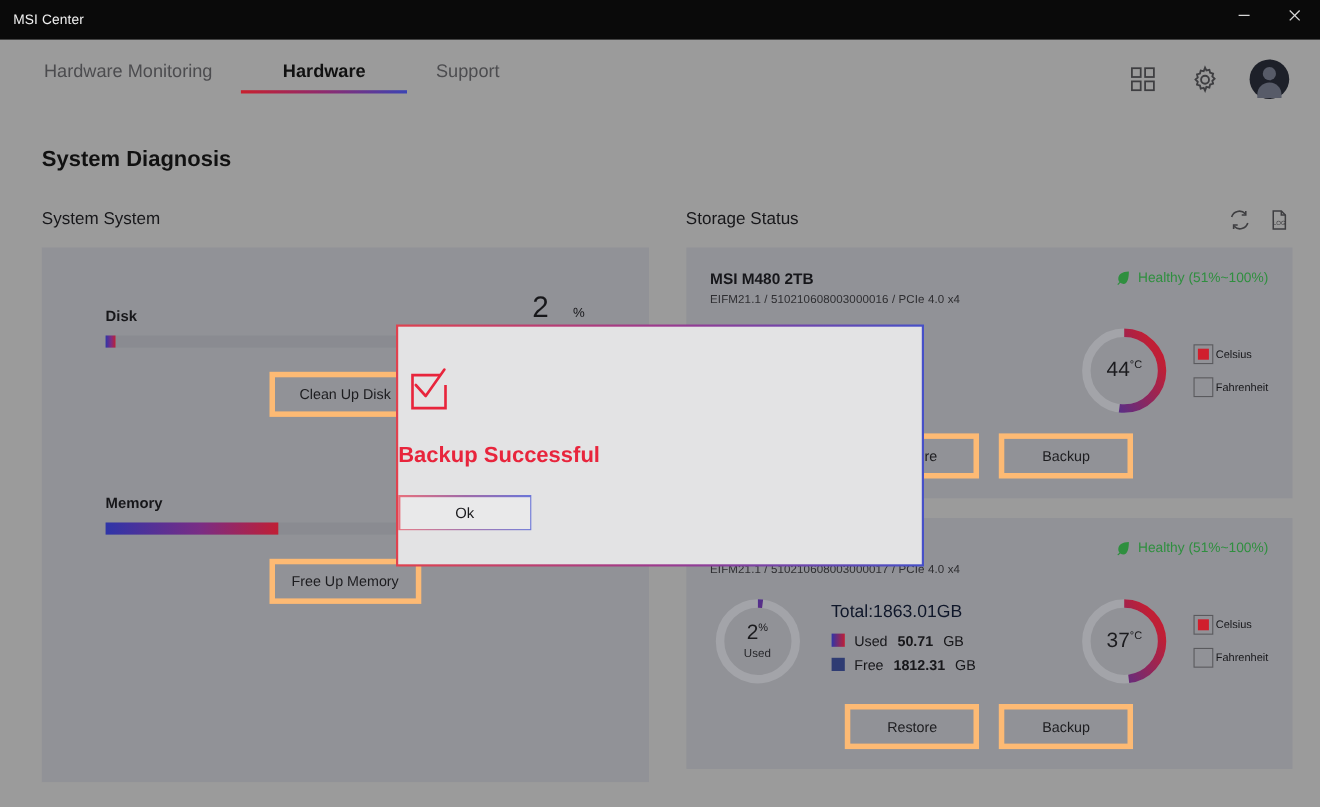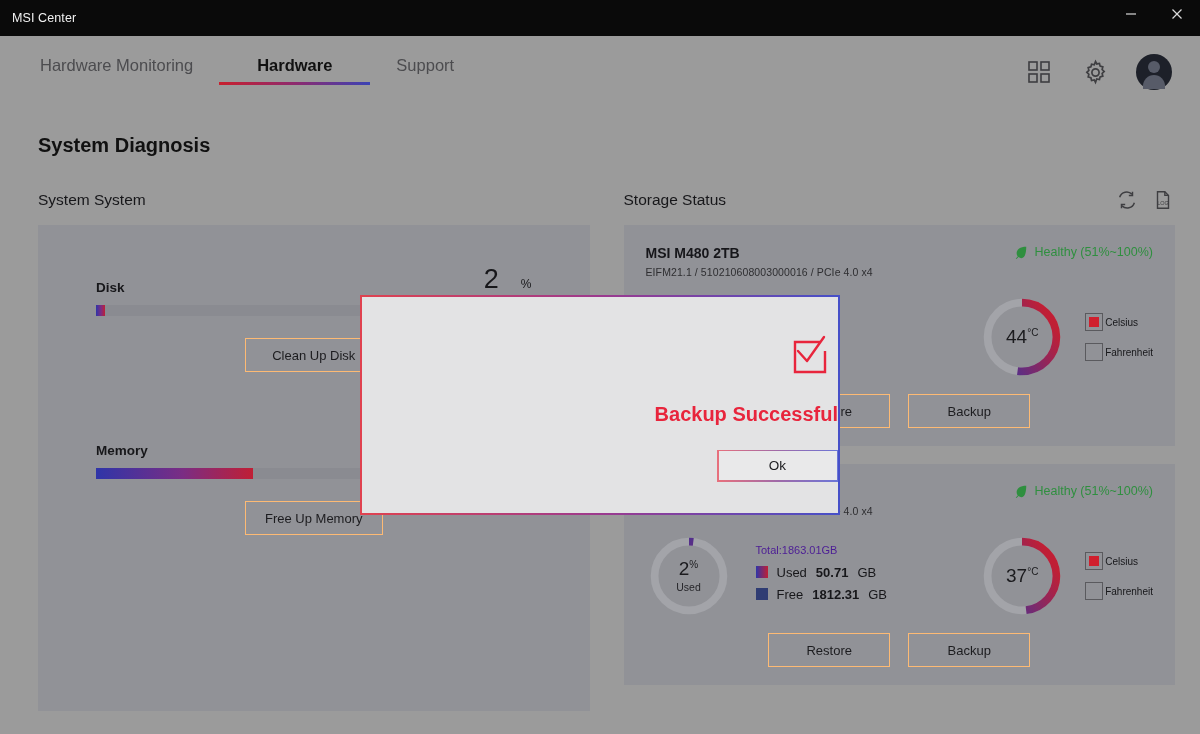--- a/index.html
+++ b/index.html
@@ -62,23 +62,23 @@
   .meter-head { display: flex; align-items: flex-end; justify-content: space-between; height: 34px; }
   .meter-label { font-size: 13.5px; font-weight: bold; color: #17171a; }
   .meter-value { display: flex; align-items: baseline; gap: 22px; }
   .meter-num { font-size: 27px; color: #17171a; }
   .meter-unit { font-size: 12px; color: #17171a; }
   .meter-track { height: 11px; background: #8a8b91; margin-top: 10px; position: relative; }
   .meter-fill { height: 11px; background: linear-gradient(90deg, #2f35a8 0%, #7a2d84 55%, #c01f35 100%); }
   .meter-btn-row { display: flex; justify-content: center; margin-top: 22px; }
 
   .btn {
-    border: 1px solid #fdba74; background: transparent; color: #1c1c1f;
+    border: 5px solid #fdba74; background: transparent; color: #1c1c1f;
     font-size: 13px; font-family: "Liberation Sans", sans-serif;
-    height: 34px; min-width: 138px; padding: 0 14px; cursor: pointer;
+    height: 41px; min-width: 138px; padding: 0 14px; cursor: pointer;
   }
 
   
   .drive-head { display: flex; align-items: flex-start; justify-content: space-between; }
   .drive-name { font-size: 14px; font-weight: bold; color: #16161a; }
   .drive-sub { font-size: 10.5px; color: #2e2e31; margin-top: 5px; letter-spacing: .1px; }
   .health { display: flex; align-items: center; gap: 7px; font-size: 12.5px; color: #2f8f3f; white-space: nowrap; }
   .leaf { width: 14px; height: 14px; }
 
   .drive-body { display: flex; align-items: center; margin-top: 16px; }
@@ -86,21 +86,21 @@
   .ring { width: 86px; height: 86px; display: block; }
   .ring-center {
     position: absolute; inset: 0; display: flex; flex-direction: column;
     align-items: center; justify-content: center; line-height: 1.05;
   }
   .ring-main { font-size: 19px; color: #1b1b1e; }
   .ring-main sup { font-size: 10px; }
   .ring-sub { font-size: 10.5px; color: #26262a; margin-top: 3px; }
 
   .cap-info { margin-left: 24px; flex: 1; }
-  .cap-total { font-size: 11px; color: #4c1d95; margin-bottom: 9px; }
+  .cap-total { font-size: 16px; color: #0f172a; margin-bottom: 9px; }
   .cap-row { display: flex; align-items: center; gap: 9px; font-size: 13px; color: #17171a; margin-bottom: 7px; }
   .swatch { width: 12px; height: 12px; flex: 0 0 12px; }
   .sw-used { background: linear-gradient(90deg, #2f35a8 0%, #c01f35 100%); }
   .sw-free { background: #2f3c73; }
   .cap-row b { font-weight: bold; }
 
   .temp-block { display: flex; align-items: center; gap: 20px; margin-left: 18px; }
   .units { display: flex; flex-direction: column; gap: 12px; }
   .unit-row { display: flex; align-items: center; gap: 2px; font-size: 10px; color: #17171a; }
   .cbox { width: 18px; height: 18px; border: 1px solid #5a5a5e; display: flex; align-items: center; justify-content: center; background: transparent; }
@@ -112,21 +112,21 @@
 
   
   .modal-overlay { position: absolute; inset: 0; }
   .modal {
     position: absolute; left: 360px; top: 295px; width: 480px; height: 220px;
     padding: 2px;
     background: linear-gradient(90deg, #e0424f 0%, #9c3a8e 50%, #4650c8 100%);
   }
   .modal-inner {
     width: 100%; height: 100%; background: #e3e3e4;
-    display: flex; flex-direction: column; align-items: flex-end; justify-content: center;
+    display: flex; flex-direction: column; align-items: flex-start; justify-content: center;
   }
   .check-icon { margin-bottom: 14px; }
   .modal-title { font-size: 20px; font-weight: bold; color: #e8253c; margin-bottom: 24px; }
   .ok-btn-wrap {
     padding: 1.5px; background: linear-gradient(90deg, #e8707c 0%, #a06aa8 50%, #6b76d8 100%);
   }
   .ok-btn {
     width: 118px; height: 29px; background: #e9e9ea; border: none;
     font-size: 13.5px; color: #1b1b1e; font-family: "Liberation Sans", sans-serif; cursor: pointer;
   }

